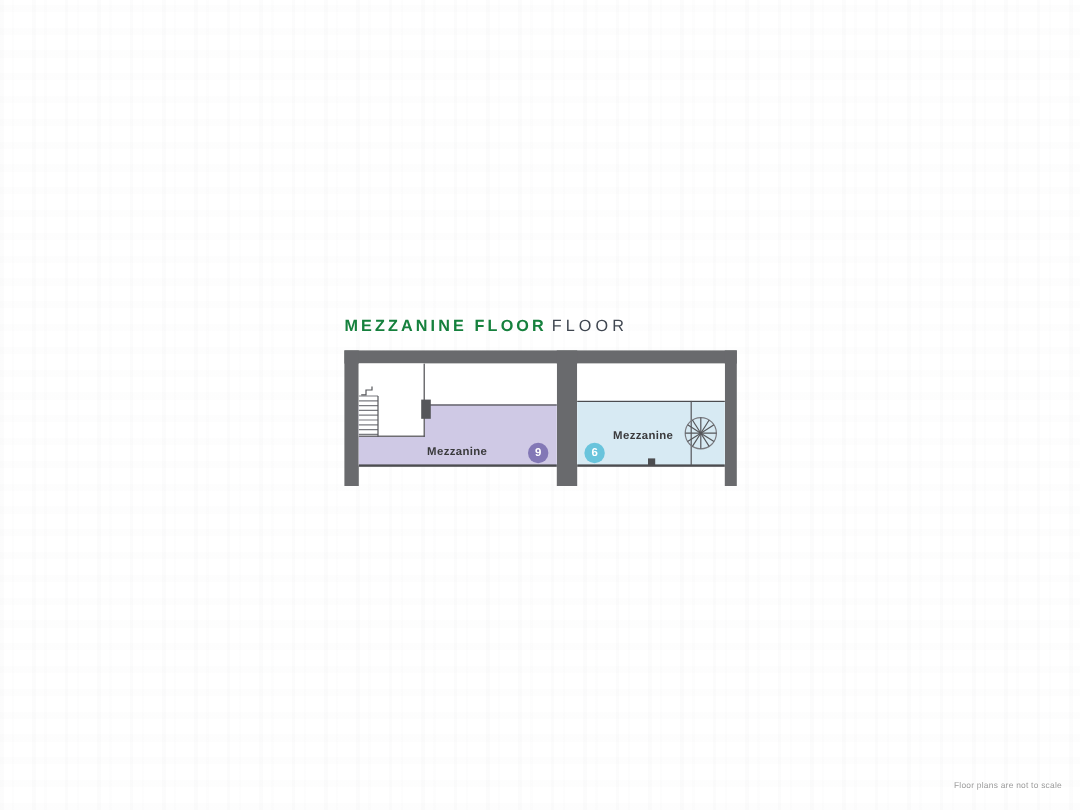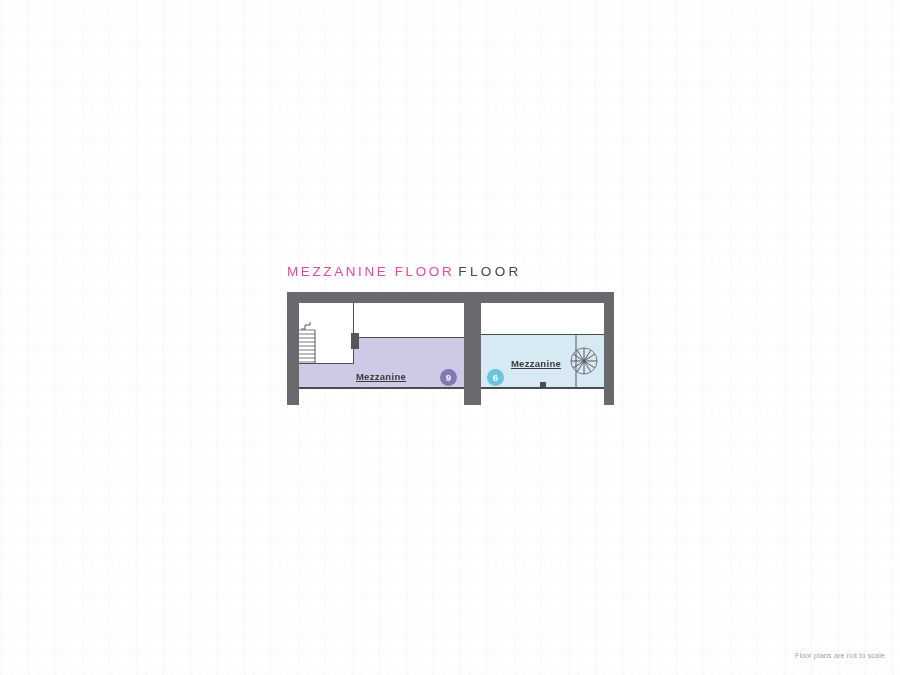--- a/index.html
+++ b/index.html
@@ -19,21 +19,21 @@
         rgba(90,95,105,0.012) 10px 12px, transparent 12px 27px),
       repeating-linear-gradient(0deg, rgba(90,95,105,0.010) 0 6px, transparent 6px 19px);
   }
 
   
   .plan-title{
     position:absolute;left:287px;top:264px;
     font-size:13.5px;line-height:16px;white-space:nowrap;
   }
   .plan-title .accent{
-    color:#ec4899;font-weight:400;letter-spacing:2.6px;
+    color:#15803d;font-weight:700;letter-spacing:2.6px;
   }
   .plan-title .rest{
     color:#3F4650;font-weight:400;letter-spacing:3.4px;margin-left:4px;
   }
 
   
   .wall{position:absolute;background:#696A6D;}
   .wall-top   {left:287px;top:292px;width:327px;height:11px;}
   .wall-left  {left:287px;top:292px;width:12px; height:113px;}
   .wall-mid   {left:464px;top:292px;width:17px; height:113px;}
@@ -64,21 +64,21 @@
   .wall-stub{position:absolute;left:351px;top:333px;width:8px;height:16px;background:#55565A;}
 
   .stairs-svg{position:absolute;left:298px;top:320px;}
   .spiral-svg{position:absolute;left:558px;top:334px;}
 
   .door-nib{position:absolute;left:540px;top:382px;width:6px;height:6px;background:#4C4D50;}
 
   
   .room-label{
     position:absolute;width:82px;text-align:center;
-    font-size:9.5px;font-weight:700;color:#3A3A3C;letter-spacing:0.3px;text-decoration:underline;
+    font-size:9.5px;font-weight:700;color:#3A3A3C;letter-spacing:0.3px;
   }
   .room-label-left {left:340px;top:371px;}
   .room-label-right{left:495px;top:358px;}
 
   .badge{
     position:absolute;width:17px;height:17px;border-radius:50%;
     color:#ffffff;font-size:9.5px;font-weight:700;
     text-align:center;line-height:17px;
   }
   .badge-9{left:440px;top:369px;background:#8378B6;}

